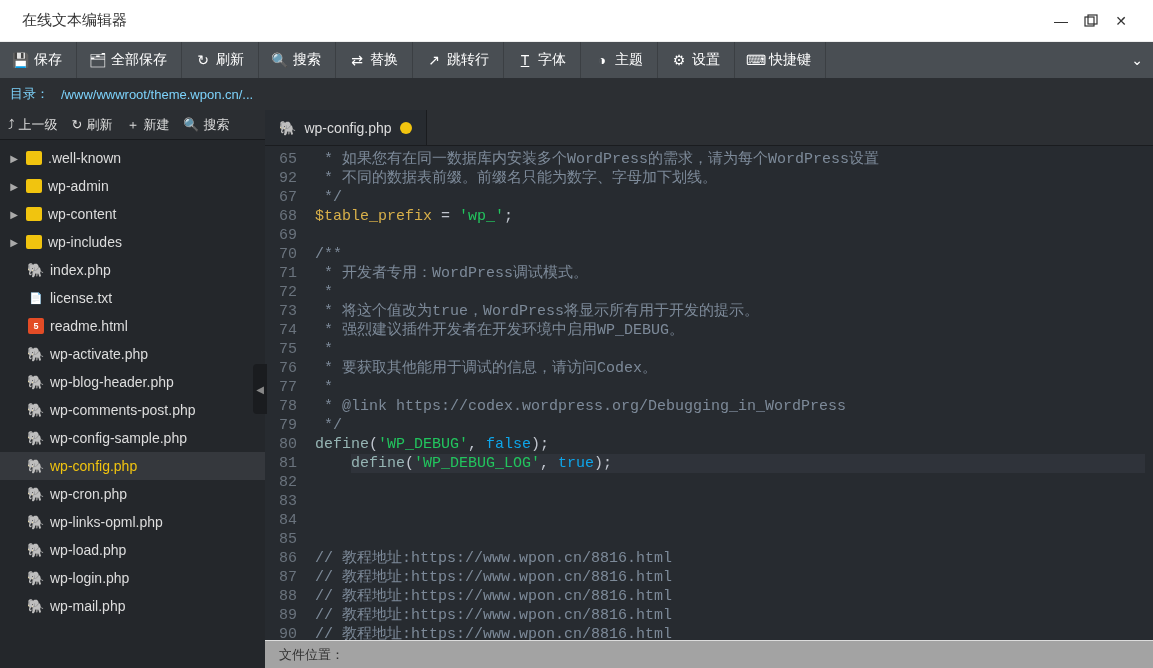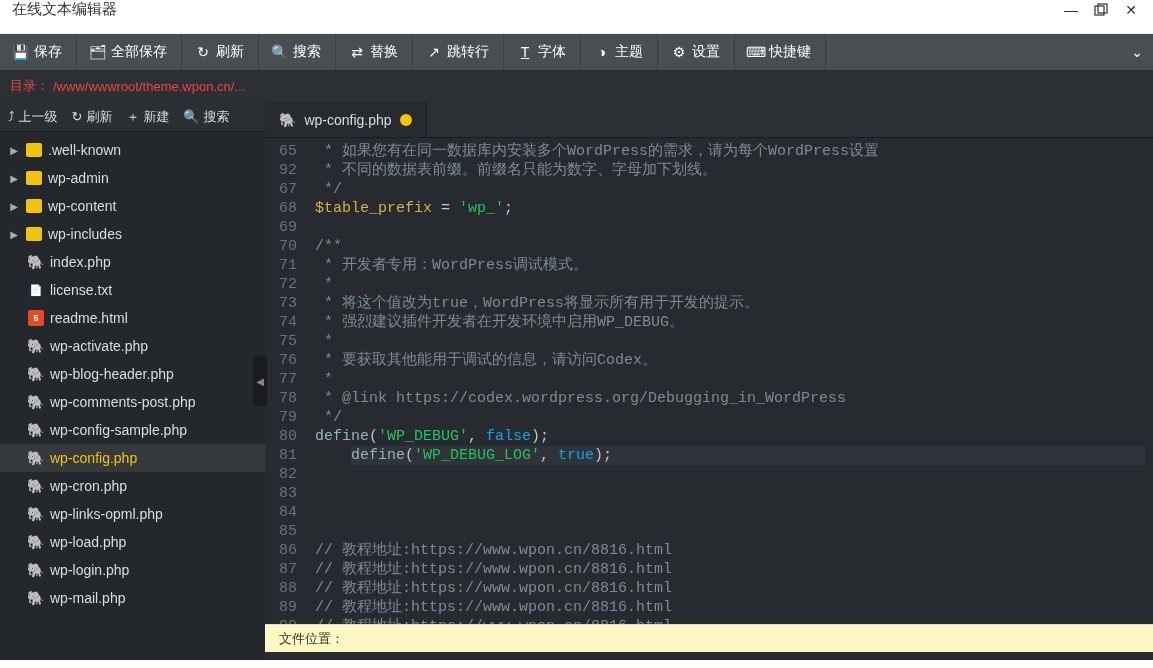--- a/index.html
+++ b/index.html
@@ -1,28 +1,28 @@
 <!DOCTYPE html>
 <html><head>
 <meta charset="utf-8">
 <style>
 * { margin: 0; padding: 0; box-sizing: border-box; }
 body { font-family: -apple-system, "Helvetica Neue", Arial, sans-serif; font-size: 14px; background: #fff; width: 1153px; height: 668px; overflow: hidden; }
-.title-bar { height: 34px; display: flex; align-items: flex-start; padding: 0 12px; background: #fff; border-bottom: 1px solid #eee; }
+.title-bar { height: 42px; display: flex; align-items: center; padding: 0 22px; background: #fff; border-bottom: 1px solid #eee; }
 .title-text { flex: 1; font-size: 15px; color: #333; }
 .title-controls { display: flex; gap: 10px; align-items: center; }
 .title-btn { width: 20px; height: 20px; display: flex; align-items: center; justify-content: center; cursor: pointer; color: #333; }
 
 .toolbar { height: 36px; background: #494e53; display: flex; align-items: stretch; color: #fff; }
 .tb-btn { padding: 0 14px; display: flex; align-items: center; gap: 6px; cursor: pointer; border-right: 1px solid #3b3f43; font-size: 14px; }
 .tb-icon { width: 14px; height: 14px; display: inline-flex; align-items: center; justify-content: center; }
 .tb-spacer { flex: 1; }
 .tb-chev { width: 32px; display: flex; align-items: center; justify-content: center; cursor: pointer; }
 
-.path-bar { height: 32px; background: #2c2f33; color: #ef4444; display: flex; align-items: center; padding: 0 10px; font-size: 13px; }
+.path-bar { height: 32px; background: #2c2f33; color: #7dd3fc; display: flex; align-items: center; padding: 0 10px; font-size: 13px; gap: 8px; }
 .path-label { margin-right: 4px; }
 
 .main { display: flex; height: calc(100% - 42px - 36px - 32px); background: #1e2125; }
 
 .sidebar { width: 265px; background: #24272b; color: #ccc; display: flex; flex-direction: column; overflow: hidden; }
 .side-tools { height: 30px; display: flex; align-items: center; padding: 0 8px; gap: 14px; border-bottom: 1px solid #181a1d; font-size: 13px; background: #2b2e32; }
 .side-tool { display: flex; align-items: center; gap: 4px; cursor: pointer; color: #ddd; }
 .file-tree { flex: 1; overflow-y: auto; padding-top: 4px; }
 .tree-item { height: 28px; display: flex; align-items: center; padding: 0 8px; cursor: pointer; gap: 6px; font-size: 14px; }
 .tree-item.active { background: #35383d; color: #f1c40f; }
@@ -50,21 +50,21 @@
 .code { padding: 4px 8px; flex: 1; color: #c0c5ce; white-space: pre; }
 .cln { height: 19px; }
 .cln.current { background: #2f333a; margin-left: 36px; }
 .c-cmt { color: #7d8a99; }
 .c-var { color: #d8b04a; }
 .c-str { color: #22c55e; }
 .c-pun { color: #c0c5ce; }
 .c-bool { color: #0ea5e9; }
 .c-kw2 { color: #96b5b4; }
 
-.status-bar { height: 28px; background: #fef9c3; display: flex; align-items: center; padding: 0 14px; font-size: 13px; color: #333; border-top: 1px solid #ddd; position: absolute; bottom: 16px; left: 265px; right: 0; z-index: 10; }
+.status-bar { height: 28px; background: #a3a3a3; display: flex; align-items: center; padding: 0 14px; font-size: 13px; color: #333; border-top: 1px solid #ddd; position: absolute; bottom: 0; left: 265px; right: 0; z-index: 10; }
 
 .editor-wrap { flex: 1; display: flex; overflow: hidden; }
 </style>
 </head>
 <body>
 
 <div class="title-bar">
   <div class="title-text">在线文本编辑器</div>
   <div class="title-controls">
     <div class="title-btn">—</div>

